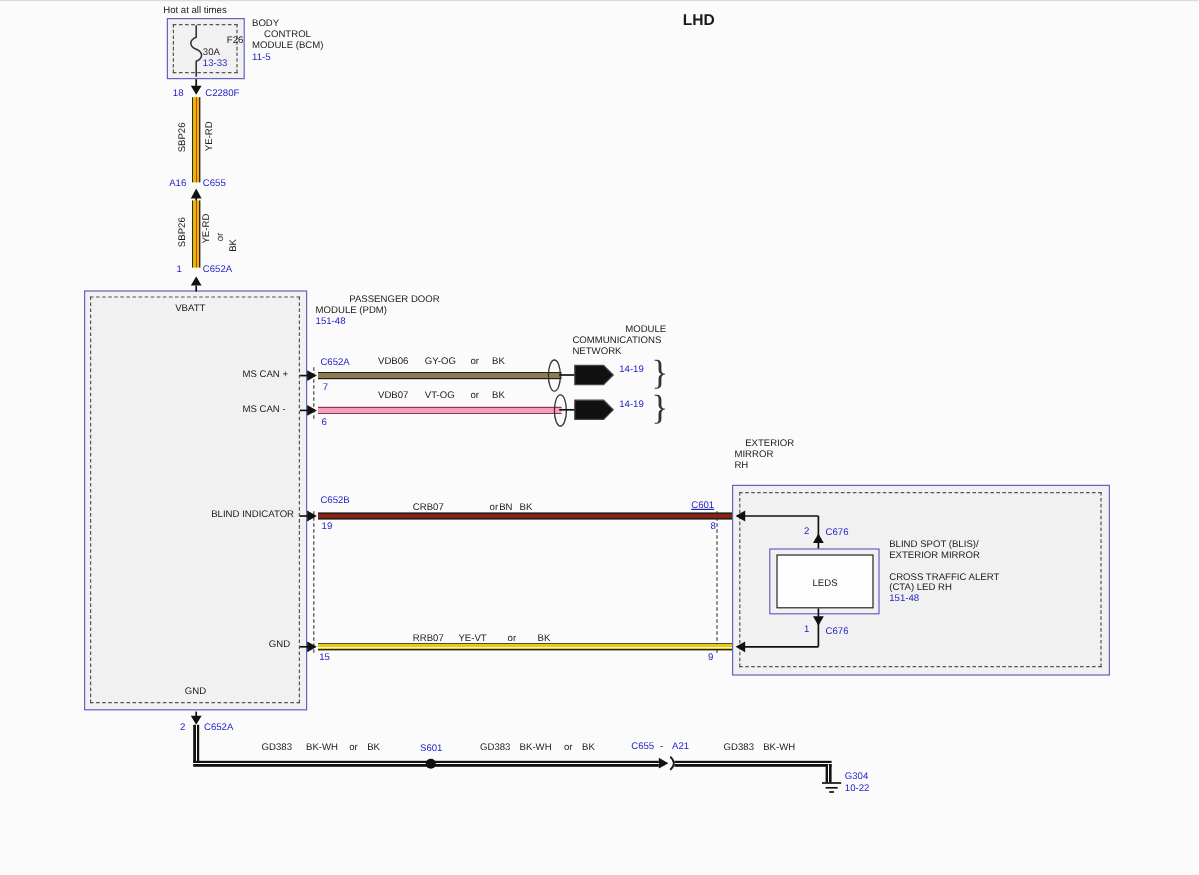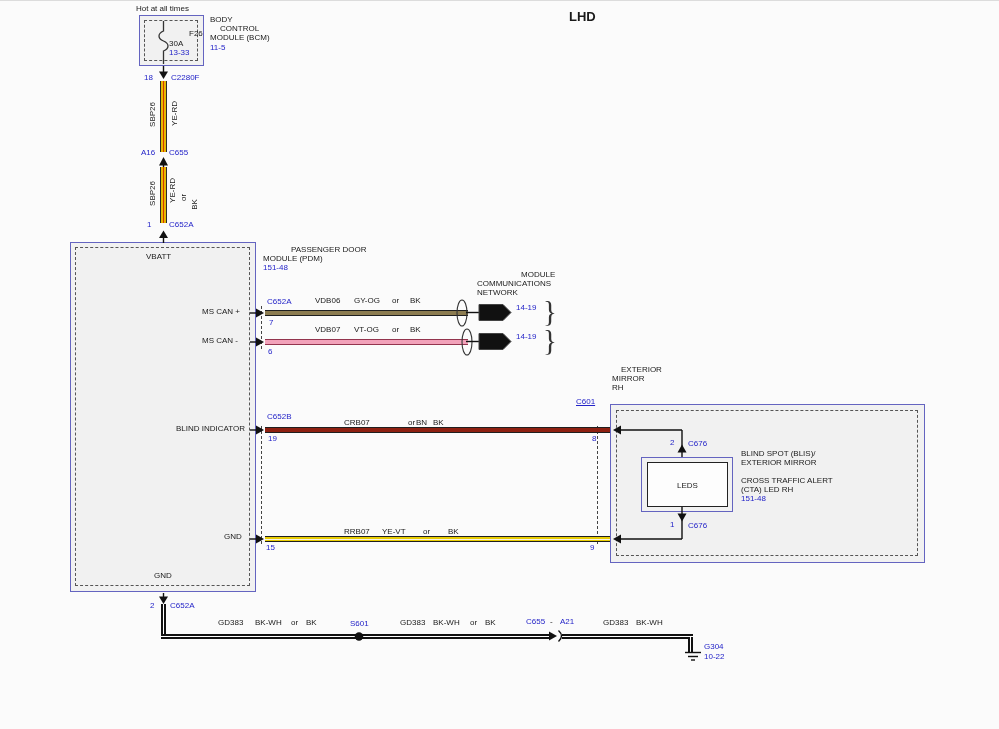--- a/index.html
+++ b/index.html
@@ -99,21 +99,21 @@
   <span class="brace" style="left:543px;top:296px;">}</span>
   <span class="brace" style="left:543px;top:325px;">}</span>
 
   <span class="t bl" style="left:267px;top:411px;">C652B</span>
   <div class="wire w-bn" style="left:265px;top:426px;width:345px;"></div>
   <span class="t bl" style="left:268px;top:433px;">19</span>
   <span class="t" style="left:344px;top:417px;">CRB07</span>
   <span class="t" style="left:381px;top:417px;margin-left:35px;">BN</span>
   <span class="t" style="left:408px;top:417px;">or</span>
   <span class="t" style="left:433px;top:417px;">BK</span>
-  <span class="t bl" style="left:576px;top:396px;text-decoration:underline;">C601</span>
+  <span class="t bl" style="left:576px;top:415px;text-decoration:underline;">C601</span>
   <span class="t bl" style="left:592px;top:433px;">8</span>
 
   <div class="wire w-yevt" style="left:265px;top:535px;width:345px;"></div>
   <span class="t bl" style="left:266px;top:542px;">15</span>
   <span class="t" style="left:344px;top:526px;">RRB07</span>
   <span class="t" style="left:382px;top:526px;">YE-VT</span>
   <span class="t" style="left:423px;top:526px;">or</span>
   <span class="t" style="left:448px;top:526px;">BK</span>
   <span class="t bl" style="left:590px;top:542px;">9</span>
 

